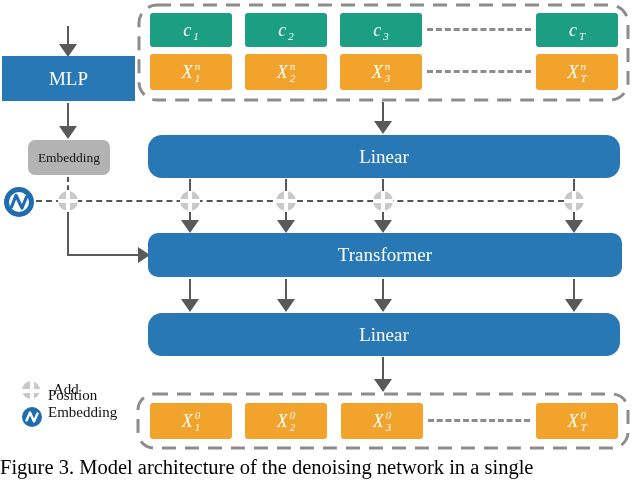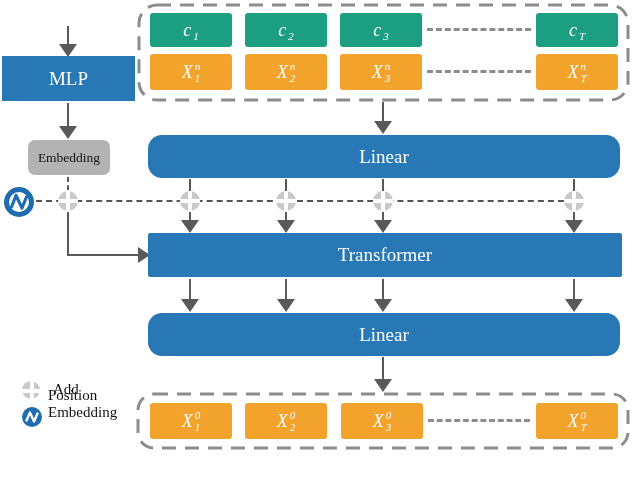--- a/index.html
+++ b/index.html
@@ -3,21 +3,21 @@
 <meta charset="utf-8">
 <style>
   html,body{margin:0;padding:0;background:#fff;}
   .canvas{position:relative;width:640px;height:482px;background:#fff;overflow:hidden;
           font-family:"Liberation Serif","DejaVu Serif",serif;}
 
   
   .blk{position:absolute;background:var(--blue);color:#fff;display:flex;
        align-items:center;justify-content:center;font-size:19px;}
   .rounded{border-radius:14px;text-align:center;}
-  .slight{border-radius:2px;}
+  .slight{border-radius:10px;}
 
   
   .tok{position:absolute;width:82px;color:#fff;display:flex;align-items:center;
        justify-content:center;border-radius:3px;}
   .tok.green{background:var(--green);height:34px;}
   .tok.orange{background:var(--orange);height:36px;}
   .tb{font-size:18px;font-style:italic;}
   .stk{display:inline-flex;flex-direction:column;align-items:flex-start;
        font-size:11px;line-height:1.05;margin-left:2px;transform:translateY(1px);}
   .stk i{font-style:italic;min-height:11px;}
@@ -225,14 +225,15 @@
     </div>
   <div class="tok orange" style="left:536px;top:403px;">
       <i class="tb">X</i>
       <span class="stk">
         <i>0</i>
         <i>T</i>
       </span>
     </div>
   <div class="dashh-tok" style="left:428px;top:419px;width:102px;"></div>
 
+  <div class="caption" style="left:0px;top:456px;">Figure 3. Model architecture of the denoising network in a single</div>
 
 </div>
 
 </body></html>

